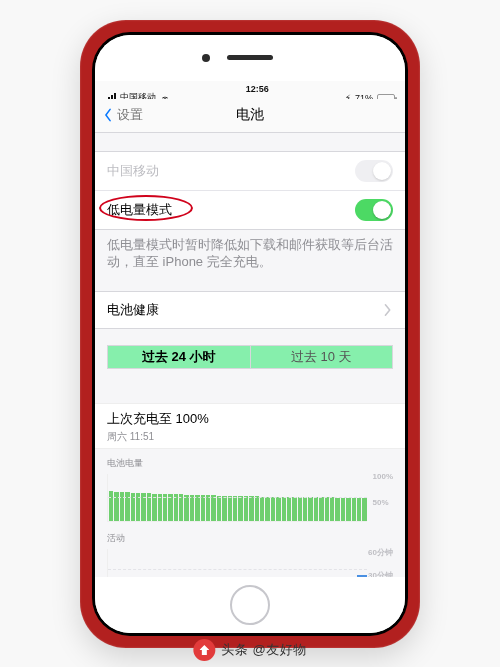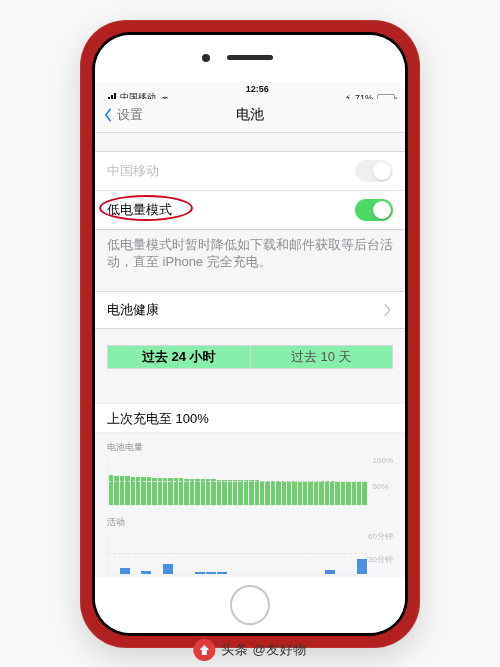--- a/index.html
+++ b/index.html
@@ -130,21 +130,21 @@
   .segmented > div + div { border-left:1px solid #d7d7dc; }
   .segmented > div.sel { color:#000; font-weight:600; }
 
   
   .charge-block { padding:6px 12px 4px; background:#fff; font-size:13px; border-top:.5px solid #eee; border-bottom:.5px solid #eee;margin-top:34px;}
   .charge-sub { font-size:10px; color:#8e8e93; margin-top:2px; }
 
   
   .chart-sec { padding:8px 12px 2px; background:transparent; }
   .chart-title { font-size:9px; color:#8e8e93; margin-bottom:4px; }
-  .chart-box { position:relative; height:48px; }
+  .chart-box { position:relative; height:48px;font-weight:bold; }
   .chart-ylabels { position:absolute; right:0; top:-2px; bottom:-2px; display:flex; flex-direction:column; justify-content:space-between; font-size:8px; color:#bfbfc4; }
   .chart-area { position:absolute; left:0; right:26px; top:0; bottom:0; border-left:1px solid #eee; border-bottom:1px solid #eee; display:flex; align-items:flex-end; gap:1px; padding-left:1px;}
   .chart-area.grid::before{
     content:""; position:absolute; left:0; right:0; top:50%; border-top:1px dashed #e3e3e8;
   }
   .bar { flex:1; background:#6fcf6f; border-radius:0; }
   .bar.blue { background:#4a90e2; }
   .xaxis { display:flex; font-size:7px; color:#bfbfc4; margin-top:3px; padding-right:26px;}
   .xaxis span { flex:1; }
   .xaxis .sub { font-size:6px; display:block; }
@@ -239,20 +239,21 @@
           </div>
         </div>
 
         <div class="segmented">
           <div class="sel">过去 24 小时</div>
           <div>过去 10 天</div>
         </div>
 
         <div class="charge-block">
           <div>上次充电至 100%</div>
+          <div class="charge-sub">周六 11:51</div>
         </div>
 
         <div class="chart-sec">
           <div class="chart-title">电池电量</div>
           <div class="chart-box">
             <div class="chart-area grid" id="chart-level">
                 <div class="bar" style="height: 62%;"></div>
                 <div class="bar" style="height: 61%;"></div>
                 <div class="bar" style="height: 60%;"></div>
                 <div class="bar" style="height: 60%;"></div>

